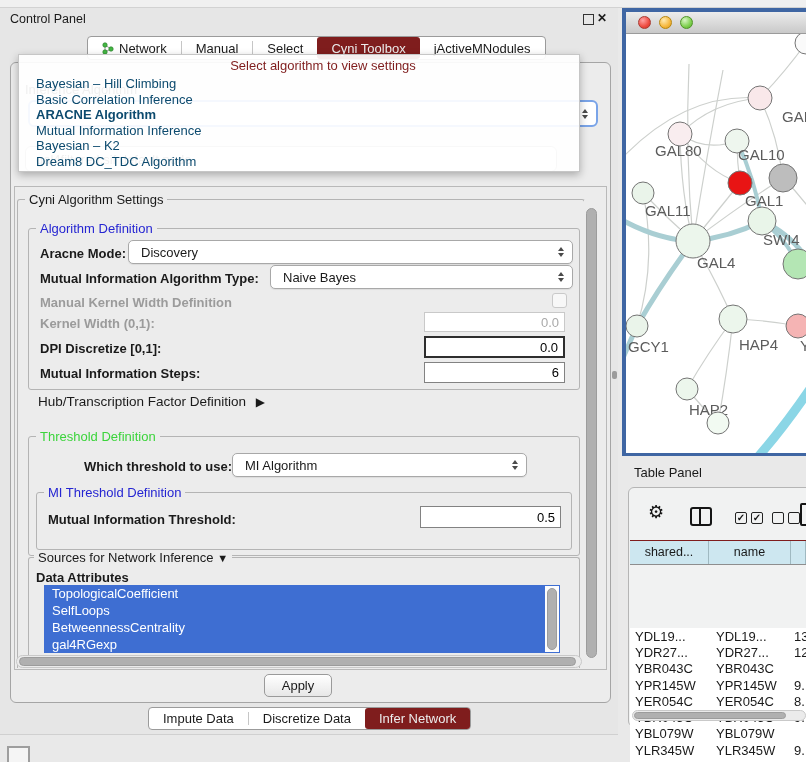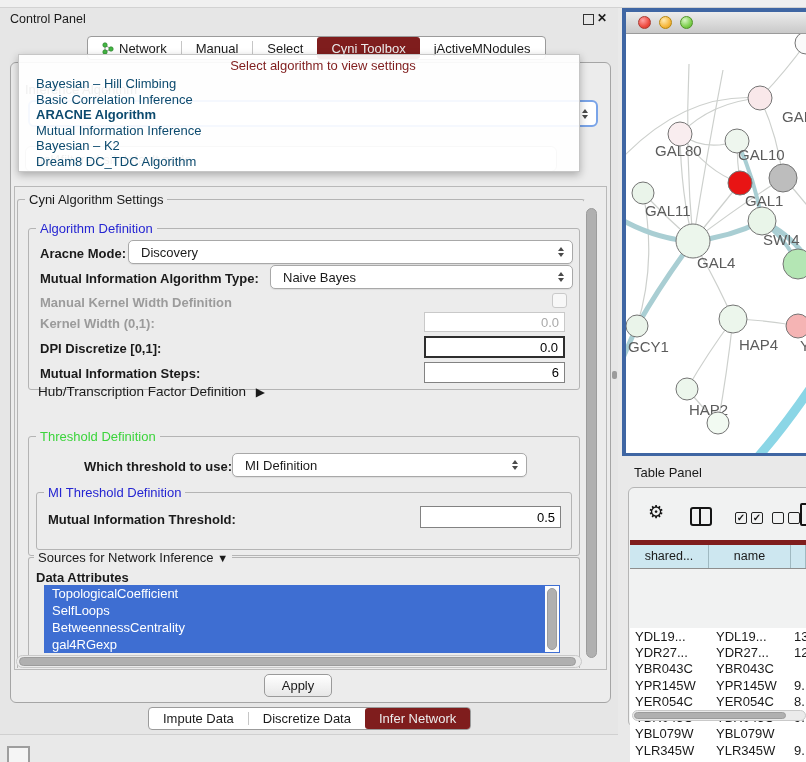--- a/index.html
+++ b/index.html
@@ -52,21 +52,21 @@
   .nettitle{height:21px;background:linear-gradient(#ececec,#c9c9c9);border-bottom:1px solid #9b9b9b;
             display:flex;align-items:center;padding-left:12px;gap:8px;}
   .light{width:13px;height:13px;border-radius:50%;box-sizing:border-box;}
   .light.red{background:radial-gradient(circle at 35% 30%,#ffa2a2,#ee4b40 60%,#c43227);border:1px solid #a83a30;}
   .light.yellow{background:radial-gradient(circle at 35% 30%,#ffeab0,#f6b73c 60%,#d29722);border:1px solid #b8860b;}
   .light.green{background:radial-gradient(circle at 35% 30%,#d8f5c4,#7ed04e 60%,#57a82e);border:1px solid #4e9427;}
   
   .tpanel{position:absolute;left:628px;top:487px;width:190px;height:240px;background:#f1f2f2;
           border:1px solid #b5b5b5;border-radius:6px;box-sizing:border-box;}
   .thead{position:absolute;left:630px;top:540px;width:176px;height:23px;display:flex;
-         border-top:5px solid #7f1d1d;border-bottom:1px solid #8e8e8e;box-sizing:content-box;}
+         border-top:1px solid #7f1d1d;border-bottom:1px solid #8e8e8e;box-sizing:content-box;}
   .th{background:#cde7f0;border-right:1px solid #9fb9c1;text-align:center;font-size:12.5px;line-height:23px;
       box-sizing:border-box;overflow:hidden;white-space:nowrap;}
   .c0{width:79px;flex:none;}.c1{width:82px;flex:none;}.c2{flex:1;min-width:0;}
   .tbody{position:absolute;left:630px;top:592px;width:176px;height:141px;overflow:hidden;background:#ffffff;margin-top:36px;}
   .trw{display:flex;height:16.3px;align-items:center;}
   .tdc{font-size:13px;white-space:nowrap;overflow:hidden;box-sizing:border-box;}
   .tdc.c0{padding-left:5px;}.tdc.c1{padding-left:7px;}.tdc.c2{padding-left:3px;}
   
   .splitcol{position:absolute;width:18px;height:15px;border:2px solid #151515;border-radius:3px;}
   .splitcol:after{content:"";position:absolute;left:7px;top:0;bottom:0;width:2px;background:#151515;}
@@ -174,31 +174,31 @@
 
   <span class="lb bold gray" style="left:40px;top:316px;z-index:5;">Kernel Width (0,1):</span>
   <input class="fld off" readonly="" style="left: 424px; top: 312px; width: 141px; height: 20px; z-index: 5;" value="0.0">
 
   <span class="lb bold" style="left:40px;top:341px;z-index:5;">DPI Discretize [0,1]:</span>
   <input class="fld dark" readonly="" style="left: 424px; top: 336px; width: 141px; height: 22px; z-index: 5;" value="0.0">
 
   <span class="lb bold" style="left:40px;top:366px;z-index:5;">Mutual Information Steps:</span>
   <input class="fld" readonly="" style="left: 424px; top: 362px; width: 141px; height: 21px; z-index: 5;" value="6">
 
-  <span class="lb" style="left:38px;top:384px;font-size:13.5px;z-index:5;text-align:right;">
+  <span class="lb" style="left:38px;top:394px;font-size:13.5px;z-index:5;text-align:right;">
     <span>Hub/Transcription Factor Definition</span>
     <span style="font-size:12px;margin-left:6px;">▶</span>
   </span>
 
   <div class="grp" style="left:28px;top:436px;width:550px;height:118px;z-index:4;"></div>
   <span class="grp-t green-t" style="left:36px;top:430px;z-index:5;">Threshold Definition</span>
 
   <span class="lb bold" style="left:84px;top:459px;z-index:5;">Which threshold to use:</span>
   <div class="combo" style="left:232px;top:453px;width:295px;height:24px;z-index:5;">
-    <span>MI Definition</span>
+    <span>MI Algorithm</span>
     <span class="sp">
         <span class="tu"></span>
         <span class="tdn"></span>
       </span>
   </div>
 
   <div class="grp" style="left:36px;top:492px;width:534px;height:56px;z-index:5;"></div>
   <span class="grp-t blue-t" style="left:44px;top:486px;z-index:6;">MI Threshold Definition</span>
   <span class="lb bold" style="left:48px;top:512px;z-index:6;">Mutual Information Threshold:</span>
   <input class="fld" readonly="" style="left: 420px; top: 506px; width: 141px; height: 22px; z-index: 6;" value="0.5">

